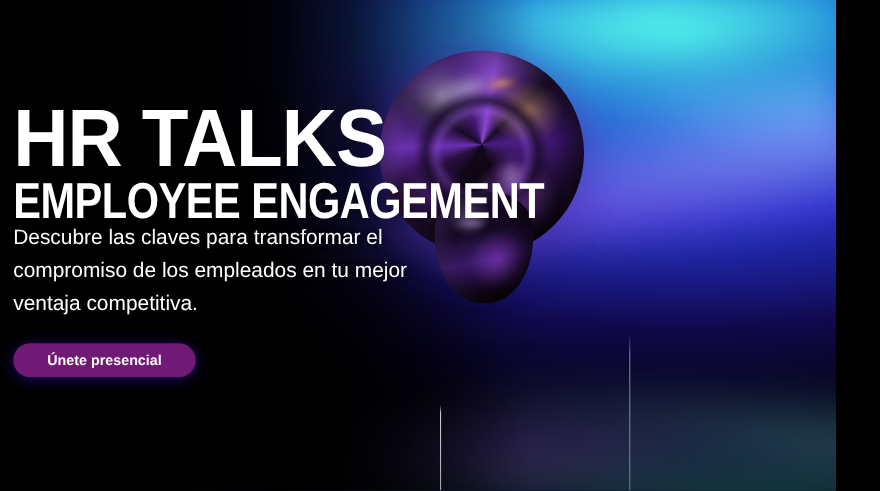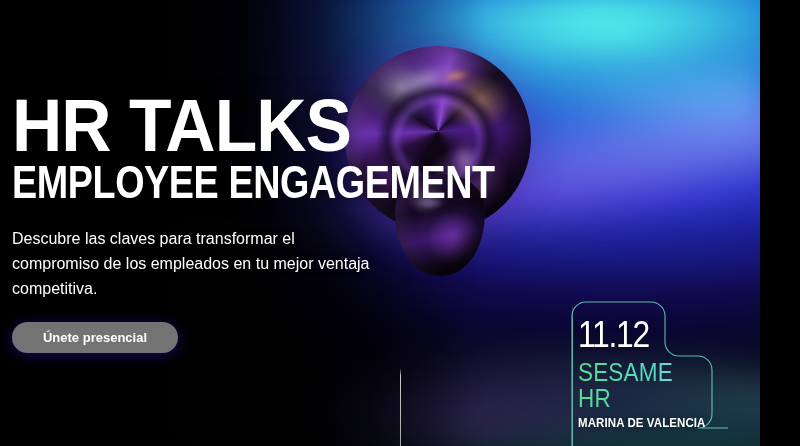--- a/index.html
+++ b/index.html
@@ -164,41 +164,40 @@
   .headline-2{
     font-size:46px;
     margin-top:6px;
     letter-spacing:-.5px;
     transform:scaleX(.82);
     transform-origin:left center;
     text-shadow:0 0 22px rgba(0,0,0,.65);
   }
 
   .subtitle{
-    margin-top:24px;
-    color:#fff;
-    font-size:16px;
+    color:#fff;
+    font-size:19px;
     line-height:1.58;
     max-width:372px;
     text-shadow:0 1px 6px rgba(0,0,0,.75);
   }
 
   .cta-row{
     margin-top:20px;
     display:flex;
     gap:16px;
   }
   .cta{
     display:flex; align-items:center; justify-content:center;
     height:31px;
     padding:0 20px;
     min-width:166px;
     border:none;
     border-radius:16px;
-    background:#737373;
+    background:#701a75;
     color:#fff;
     font-family:"Liberation Sans", sans-serif;
     font-size:13px;
     font-weight:700;
     cursor:pointer;
     white-space:nowrap;
     box-shadow:0 2px 14px rgba(60,20,210,.45);
   }
 
   
@@ -281,25 +280,14 @@
     <div class="headline headline-1">HR TALKS</div>
     <div class="headline headline-2">EMPLOYEE ENGAGEMENT</div>
 
     <p class="subtitle">Descubre las claves para transformar el compromiso de los empleados en tu mejor ventaja competitiva.</p>
 
     <div class="cta-row">
       <button class="cta">Únete presencial</button>
     </div>
   </div>
 
-  <div class="date-card">
-    <svg class="date-outline" viewBox="0 0 162 150" fill="none">
-      <path d="M6 150 L6 20 A14 14 0 0 1 20 6 L85 6 A14 14 0 0 1 99 20 L99 46 A14 14 0 0 0 113 60 L132 60 A14 14 0 0 1 146 74 L146 118 A14 14 0 0 1 132 132 L162 132" stroke="#6fe3c8" stroke-width="1.1" stroke-opacity="0.82" fill="none"></path>
-    </svg>
-
-    <div class="date-text">
-      <div class="date-day">11.12</div>
-      <div class="date-brand">SESAME HR</div>
-      <div class="date-venue">MARINA DE VALENCIA</div>
-    </div>
-  </div>
 
 </div>
 
 </body></html>

